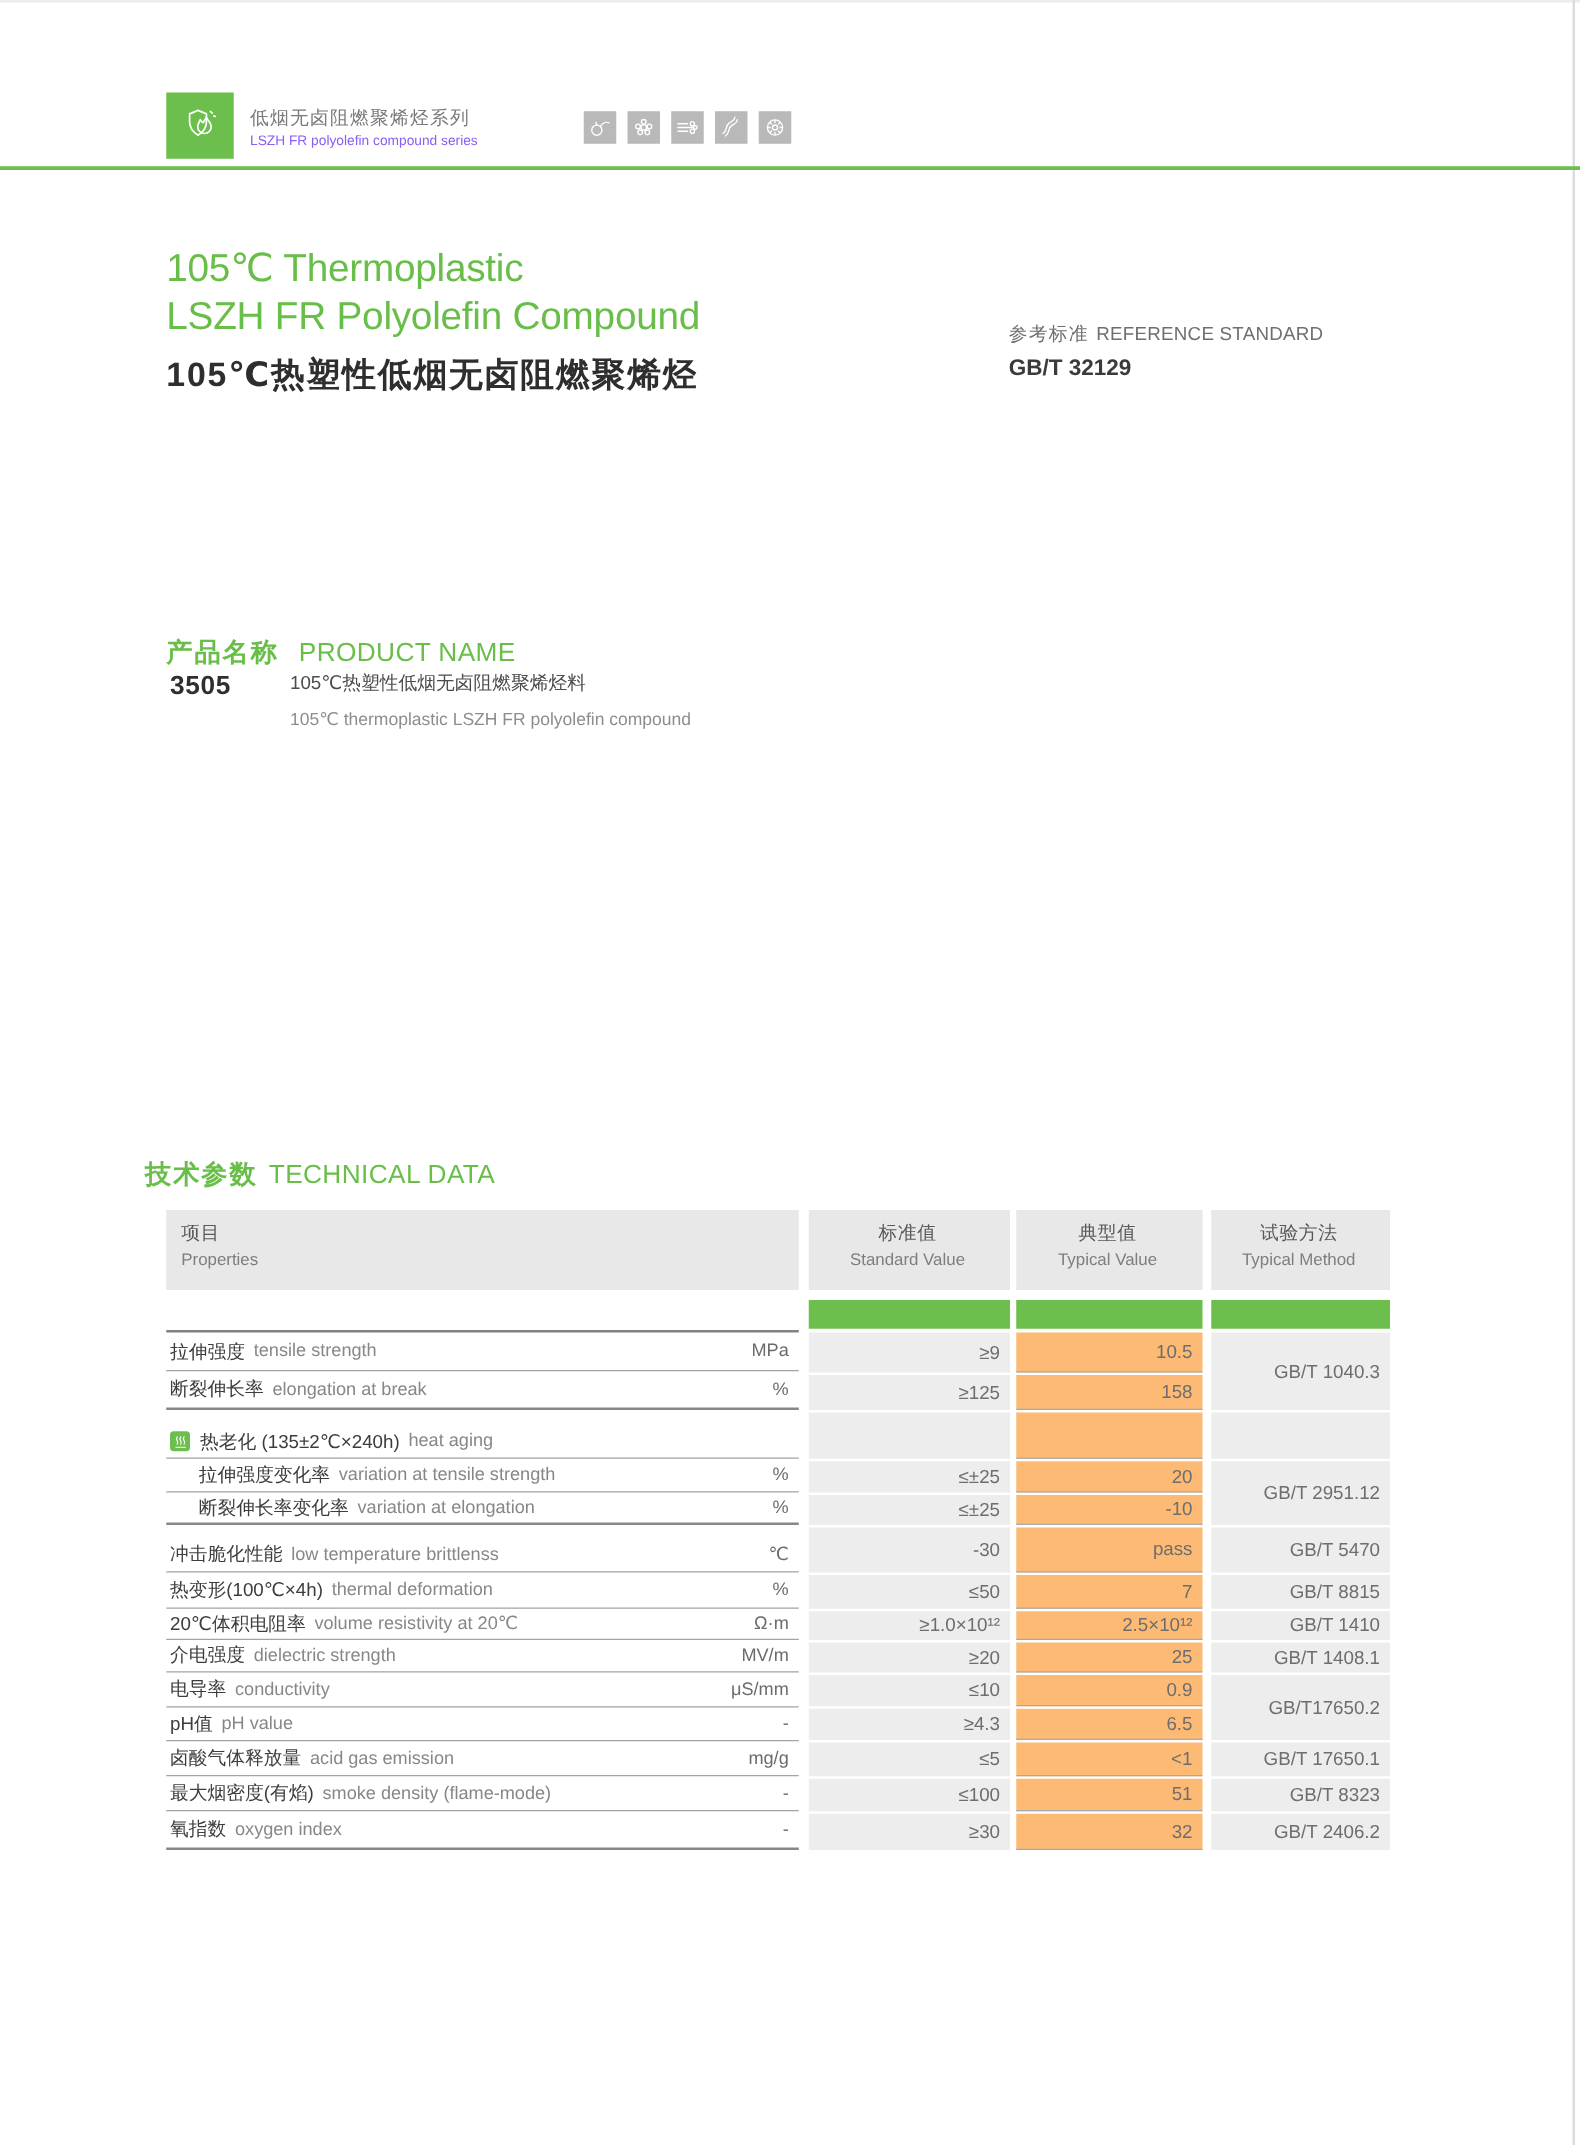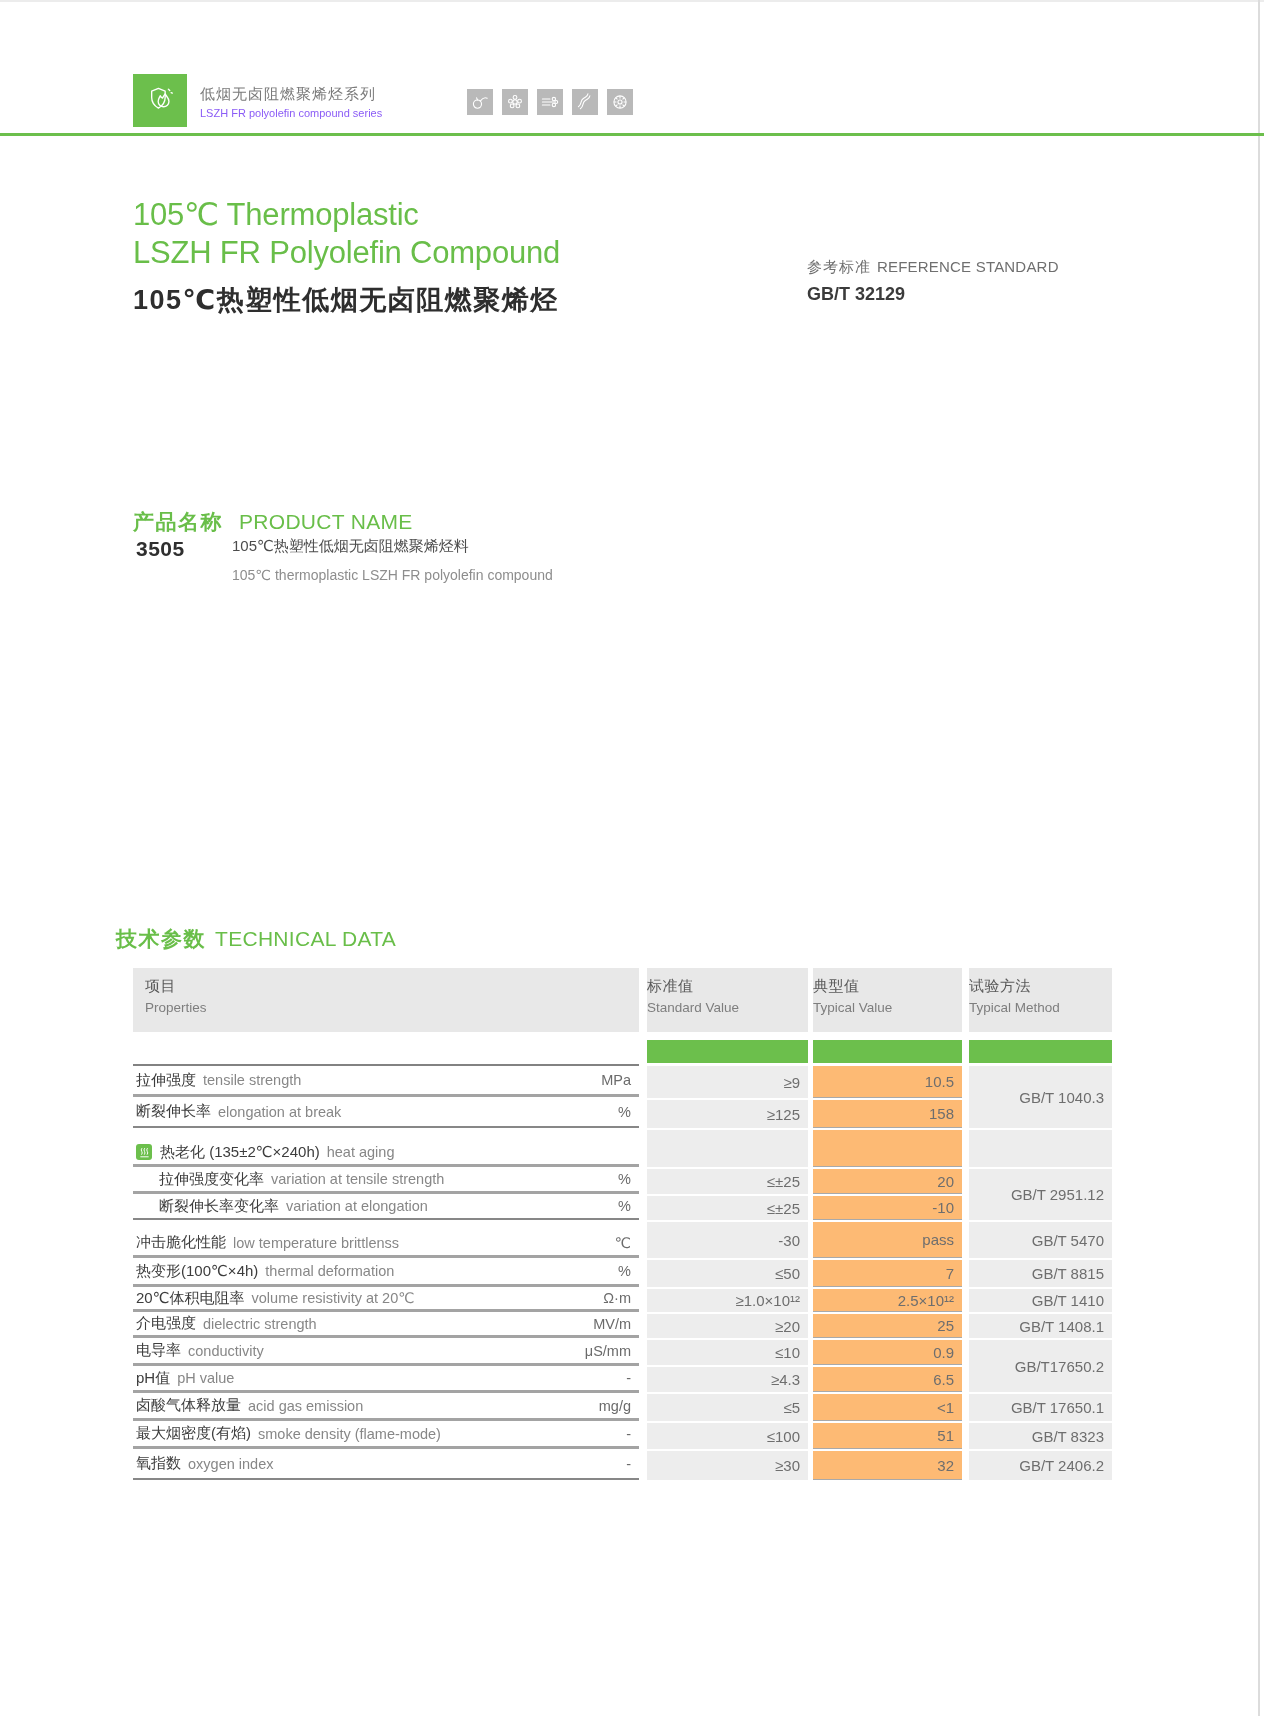--- a/index.html
+++ b/index.html
@@ -55,26 +55,26 @@
   .col { position:absolute; top:0; }
   .col-props  { left:0;     width:506px; }
   .col-std    { left:514px; width:161px; }
   .col-typ    { left:680px; width:149px; }
   .col-method { left:836px; width:143px; }
 
   .thc { background:#e8e8e8; height:64px; padding-top:9px; }
   .thc .zh { font-size:15px; color:#595959; letter-spacing:0.5px; }
   .thc .en { font-size:13.5px; color:#7e7e7e; margin-top:4px; }
   .thc-left { padding-left:12px; }
-  .thc-right { text-align:left; padding-right:3px; }
+  .thc-right { text-align:center; padding-right:3px; }
 
   .propspacer { height:34px; border-bottom:2px solid #828282; }
   .greenbar { height:23px; margin-top:8px; margin-bottom:3px; background:#6cbf4c; }
 
-  .pr { display:flex; align-items:center; border-bottom:3px solid #a3a3a3;
+  .pr { display:flex; align-items:center; border-bottom:1px solid #a3a3a3;
         font-size:15px; padding-left:3px; }
   .pr .zh { color:#3d3d3d; margin-right:7px; white-space:nowrap; }
   .pr .en { color:#878787; font-size:14.5px; white-space:nowrap; }
   .pr .unit { margin-left:auto; color:#6b6b6b; font-size:14.5px; padding-right:8px; }
   .pr.b2 { border-bottom:2px solid #878787; }
   .pr.indent { padding-left:26px; }
   .gaprow { border:none; }
 
   .heaticon { width:16px; height:16px; background:#6cbf4c; border-radius:3px;
               display:inline-flex; align-items:center; justify-content:center;

